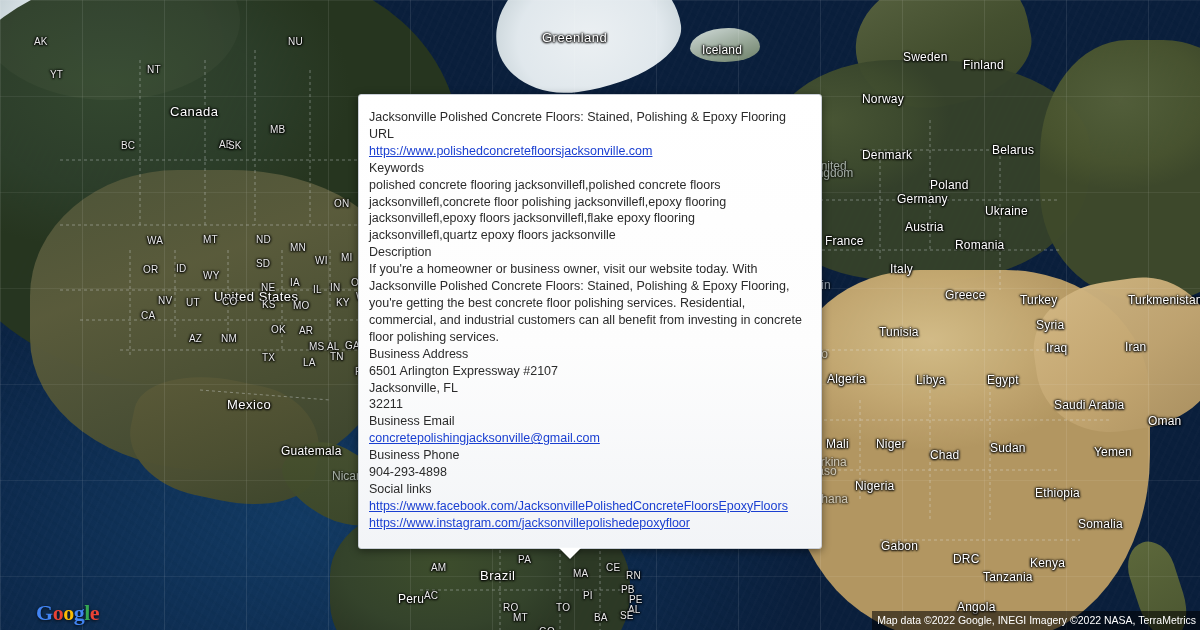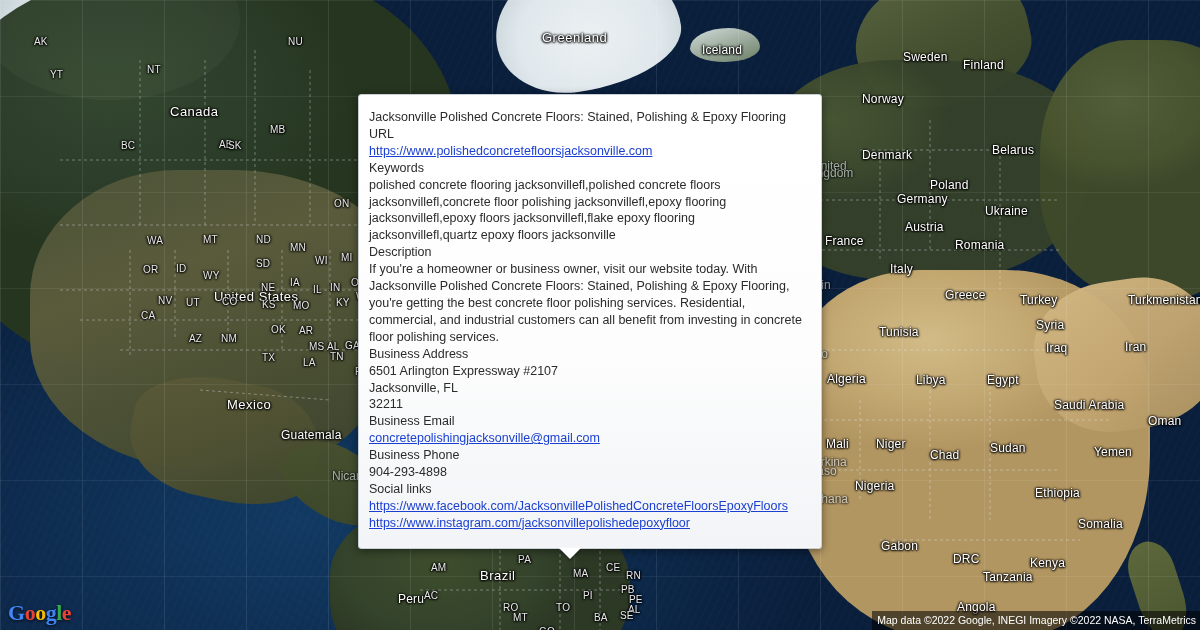--- a/index.html
+++ b/index.html
@@ -230,20 +230,21 @@
     user-select: none;
   }
   .g-text {
     font-family: "Liberation Serif", serif;
     font-size: 22px;
     font-weight: 700;
     letter-spacing: -.5px;
     line-height: 1;
     color: #ffffff;
     text-shadow: 0 1px 3px rgba(0,0,0,.8);
+    margin-left: 28px;
   }
   .g-b { color: #4285F4; }
   .g-r { color: #EA4335; }
   .g-y { color: #FBBC05; }
   .g-g { color: #34A853; }
 
   
   .attribution {
     position: absolute;
     right: 0;
@@ -372,21 +373,21 @@
       <div class="map-label lbl-country" style="left: 1035px; top: 486px;">Ethiopia</div>
       <div class="map-label lbl-faint" style="left: 812px; top: 492px;">Ghana</div>
       <div class="map-label lbl-country" style="left: 1078px; top: 517px;">Somalia</div>
       <div class="map-label lbl-country" style="left: 1030px; top: 556px;">Kenya</div>
       <div class="map-label lbl-country" style="left: 953px; top: 552px;">DRC</div>
       <div class="map-label lbl-country" style="left: 881px; top: 539px;">Gabon</div>
       <div class="map-label lbl-country" style="left: 983px; top: 570px;">Tanzania</div>
       <div class="map-label lbl-country" style="left: 912px; top: 600px; margin-left: 45px;">Angola</div>
       <div class="map-label lbl-major" style="left: 214px; top: 289px;">United States</div>
       <div class="map-label lbl-major" style="left: 227px; top: 397px;">Mexico</div>
-      <div class="map-label lbl-country" style="left: 281px; top: 428px; text-align: center;">Guatemala</div>
+      <div class="map-label lbl-country" style="left: 281px; top: 444px; text-align: center;">Guatemala</div>
       <div class="map-label lbl-faint" style="left: 332px; top: 469px;">Nicar</div>
       <div class="map-label lbl-major" style="left: 480px; top: 568px;">Brazil</div>
       <div class="map-label lbl-country" style="left: 398px; top: 592px;">Peru</div>
       <div class="map-label lbl-state" style="left: 34px; top: 36px;">AK</div>
       <div class="map-label lbl-state" style="left: 50px; top: 69px;">YT</div>
       <div class="map-label lbl-state" style="left: 147px; top: 64px;">NT</div>
       <div class="map-label lbl-state" style="left: 288px; top: 36px;">NU</div>
       <div class="map-label lbl-state" style="left: 121px; top: 140px;">BC</div>
       <div class="map-label lbl-state" style="left: 175px; top: 139px; padding-left: 44px;">AB</div>
       <div class="map-label lbl-state" style="left: 228px; top: 140px;">SK</div>

